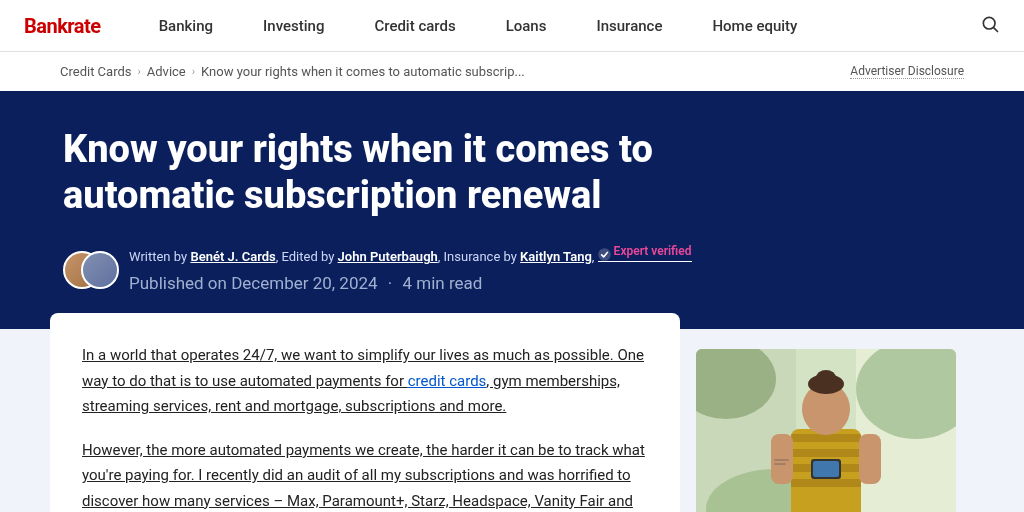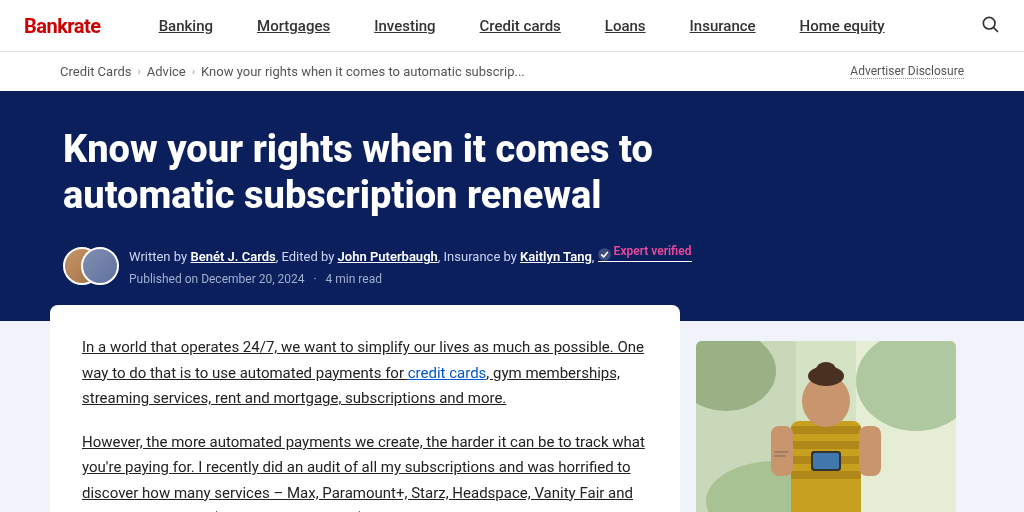--- a/index.html
+++ b/index.html
@@ -1,21 +1,21 @@
 <!DOCTYPE html>
 <html><head>
   <meta charset="utf-8">
   <style>
     * { margin: 0; padding: 0; box-sizing: border-box; }
     body { font-family: -apple-system, BlinkMacSystemFont, 'Segoe UI', Roboto, sans-serif; font-size: 14px; color: #333; background: #fff; width: 1024px; overflow-x: hidden; }
 
     
     nav { display: flex; align-items: center; height: 52px; border-bottom: 1px solid #e0e0e0; padding: 0 24px; background: #fff; }
     .nav-logo { font-size: 20px; font-weight: 700; color: #cc0000; margin-right: 40px; letter-spacing: -0.5px; }
-    .nav-links { display: flex; gap: 8px; flex: 1; text-decoration: underline; }
+    .nav-links { display: flex; gap: 14px; flex: 1; }
     .nav-link { padding: 0 18px; font-size: 15px; color: #333; text-decoration: none; line-height: 52px; font-weight: 500; cursor: pointer; white-space: nowrap; }
     .nav-search { margin-left: auto; cursor: pointer; }
     .nav-search svg { width: 20px; height: 20px; }
 
     
     .breadcrumb-bar { background: #fff; padding: 12px 60px; display: flex; justify-content: space-between; align-items: center; }
     .breadcrumb { display: flex; align-items: center; gap: 6px; font-size: 13px; color: #555; }
     .breadcrumb a { color: #555; text-decoration: none; }
     .breadcrumb .sep { color: #999; font-size: 11px; }
     .breadcrumb .current { color: #555; }
@@ -25,21 +25,21 @@
     .hero { background: #0a1f5c; color: #fff; padding: 36px 63px 32px; }
     .hero h1 { font-size: 38px; font-weight: 800; line-height: 1.2; max-width: 700px; margin-bottom: 24px; }
     .author-block { display: flex; align-items: center; gap: 12px; margin-top: 8px; }
     .author-avatars { display: flex; }
     .author-avatar { width: 38px; height: 38px; border-radius: 50%; background: #ccc; border: 2px solid #fff; overflow: hidden; margin-right: -10px; }
     .author-avatar:first-child { background: #a07850; }
     .author-avatar:last-child { background: #8090b0; }
     .author-info { font-size: 13px; color: #ccd6f6; line-height: 1.6; margin-left: 8px; }
     .author-info a { color: #fff; font-weight: 600; text-decoration: underline; cursor: pointer; }
     .author-info .expert-badge { display: inline-flex; align-items: flex-end; gap: 3px; color: #ec4899; font-weight: 600; font-size: 12px; border-bottom: 1px solid #fff; cursor: pointer; }
-    .publish-info { font-size: 12px; color: #a0b0d0; margin-top: 2px; }
+    .publish-info { font-size: 17px; color: #a0b0d0; margin-top: 2px; }
     .dot-sep { margin: 0 6px; }
 
     
     .content-area { display: flex; gap: 0; background: #f0f4fa; padding-bottom: 0; }
 
     
     .main-article { background: #fff; margin: -8px 0 0 50px; padding: 30px 32px 30px 32px; flex: 1; max-width: 630px; border-radius: 8px 8px 0 0; position: relative; top: -8px; }
     .article-body p { font-size: 15px; line-height: 1.7; color: #222; margin-bottom: 18px; text-decoration: underline; }
     .article-body a { color: #0056cc; text-decoration: underline; cursor: pointer; }
 
@@ -47,21 +47,20 @@
     .sidebar { width: 280px; padding: 20px 20px 20px 16px; flex-shrink: 0; }
     .sidebar-image { background: #b0c0a0; border-radius: 6px; overflow: hidden; width: 260px; height: 180px; position: relative; }
   </style>
 </head>
 <body>
 
 <nav>
   <div class="nav-logo">Bankrate</div>
   <div class="nav-links">
     <a class="nav-link">Banking</a>
-    <a class="nav-link">Mortgages</a>
     <a class="nav-link">Investing</a>
     <a class="nav-link">Credit cards</a>
     <a class="nav-link">Loans</a>
     <a class="nav-link">Insurance</a>
     <a class="nav-link">Home equity</a>
   </div>
   <div class="nav-search">
     <svg viewBox="0 0 24 24" fill="none" stroke="#333" stroke-width="2" stroke-linecap="round" stroke-linejoin="round">
       <circle cx="11" cy="11" r="7"></circle>
         <line x1="21" y1="21" x2="16.65" y2="16.65"></line>

